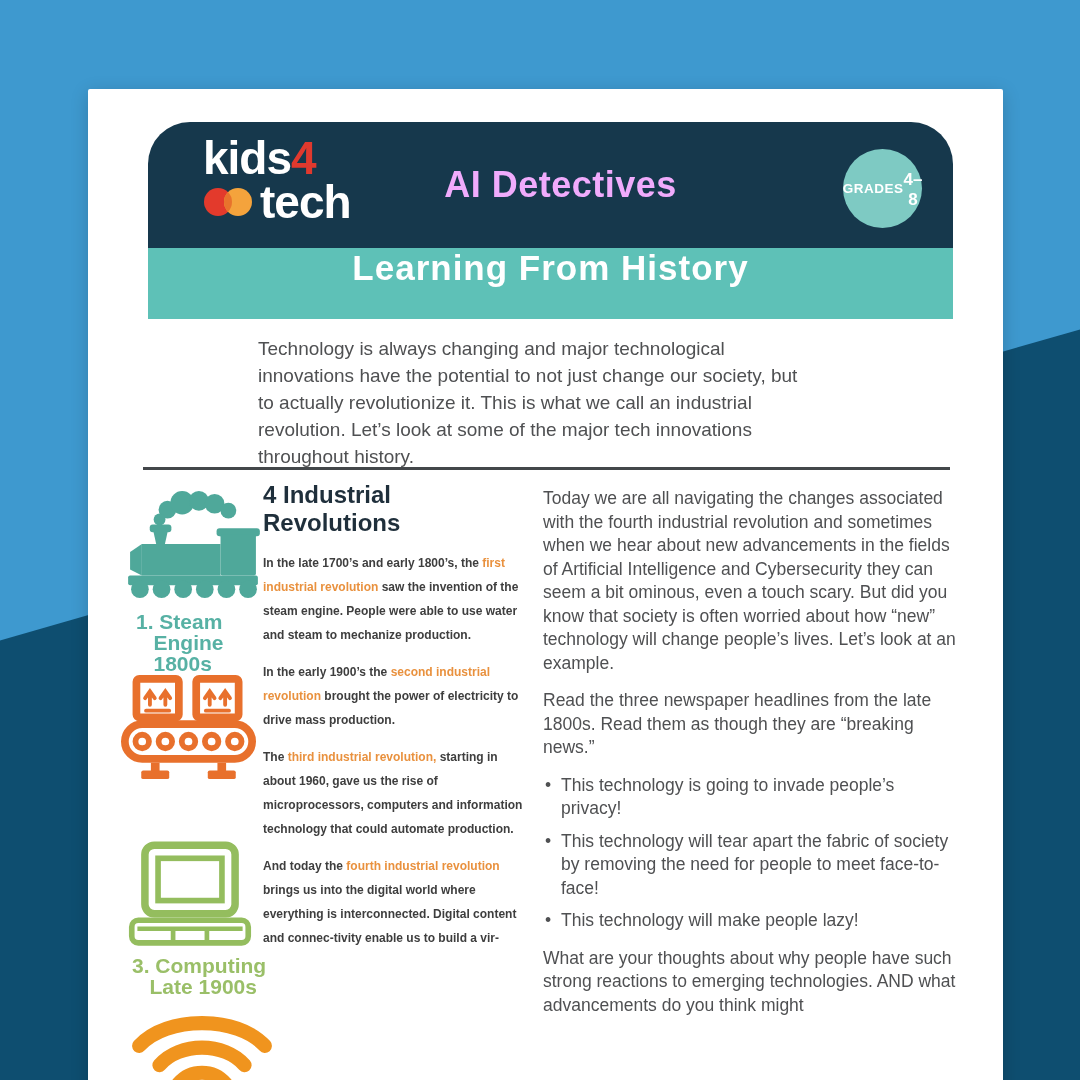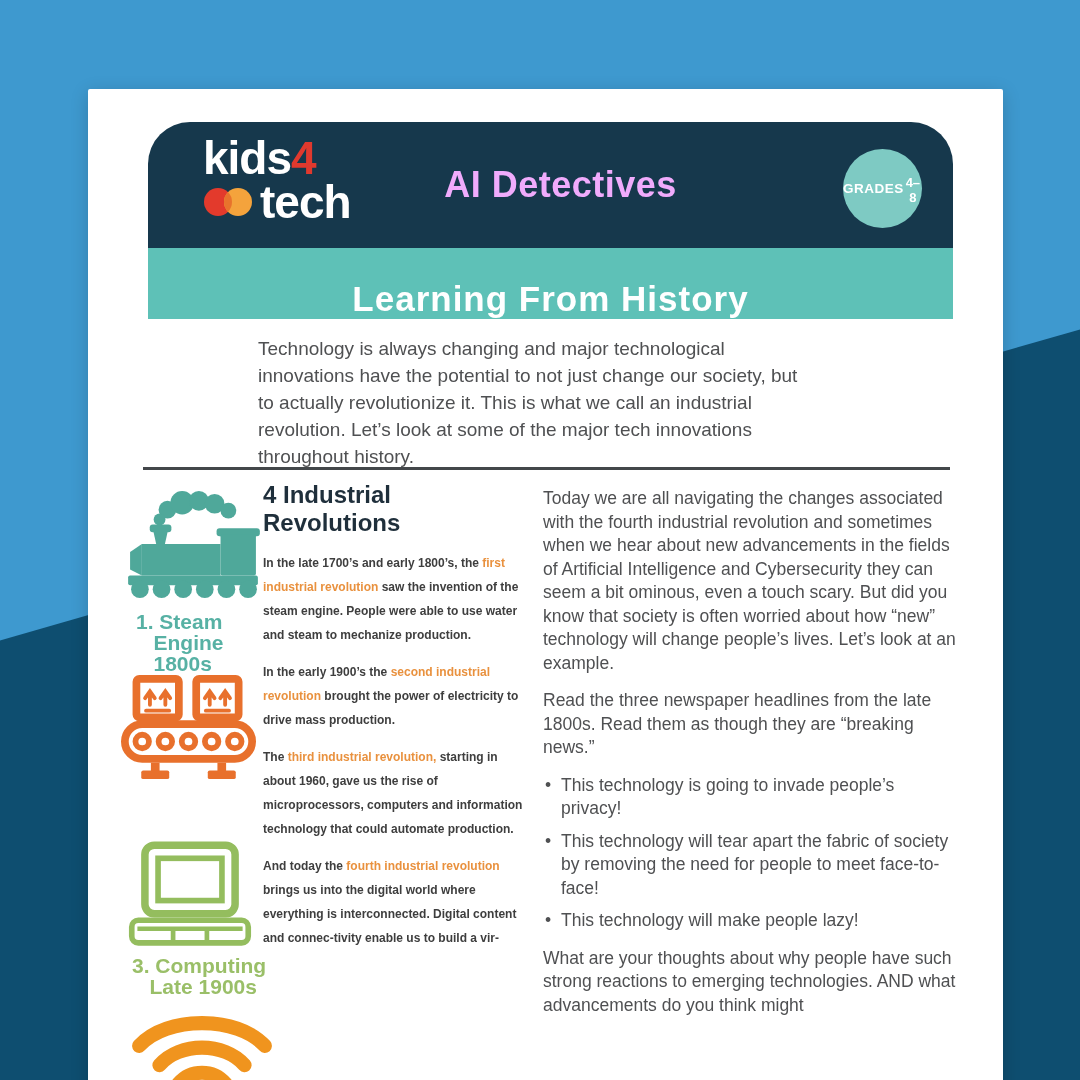--- a/index.html
+++ b/index.html
@@ -19,40 +19,40 @@
     box-shadow:0 4px 18px rgba(0,0,0,.18);
     margin-top:27px;
   }
   
   .header-card{
     position:absolute;left:60px;top:33px;width:805px;height:126px;
     background:#16384C;border-radius:42px 42px 0 0;
   }
   .teal-band{
     position:absolute;left:60px;top:159px;width:805px;height:71px;
-    background:#5EC1B7;display:flex;align-items:flex-end;justify-content:center;
+    background:#5EC1B7;display:flex;align-items:flex-start;justify-content:center;
   }
   .band-title{color:#FFFFFF;font-size:35px;font-weight:bold;letter-spacing:1px;}
   .logo{position:absolute;left:55px;top:14px;line-height:44px;}
   .logo .l1{font-size:46px;font-weight:bold;color:#FFFFFF;letter-spacing:-1px;}
   .logo .digit{color:#E0392E;}
   .logo .l2{display:flex;align-items:center;}
   .logo .l2 .word{font-size:46px;font-weight:bold;color:#FFFFFF;letter-spacing:-1px;}
   .logo svg{margin-right:5px;}
   .header-title{
     position:absolute;inset:0;display:flex;align-items:center;justify-content:center;
     color:#f0abfc;font-size:36px;font-weight:bold;letter-spacing:.5px;padding-left:20px;
   }
   .badge{
     position:absolute;left:695px;top:27px;width:79px;height:79px;border-radius:50%;
     background:#7ECAC3;color:#FFFFFF;display:flex;flex-direction:row;
     align-items:center;justify-content:center;text-align:center;
   }
   .badge .b1{font-size:13.5px;font-weight:bold;letter-spacing:.5px;}
-  .badge .b2{font-size:13px;font-weight:bold;margin-top:2px;}
+  .badge .b2{font-size:17px;font-weight:bold;margin-top:2px;}
   
   .intro{
     position:absolute;left:170px;top:246px;width:548px;
     color:#4F5052;font-size:19px;line-height:27px;
   }
   .divider{position:absolute;left:55px;top:378px;width:807px;height:3px;background:#43474A;}
   
   .abs{position:absolute;}
   .tl-label{font-weight:bold;font-size:21px;line-height:21px;white-space:pre;}
   .lab-teal{color:#57B1A4;}

